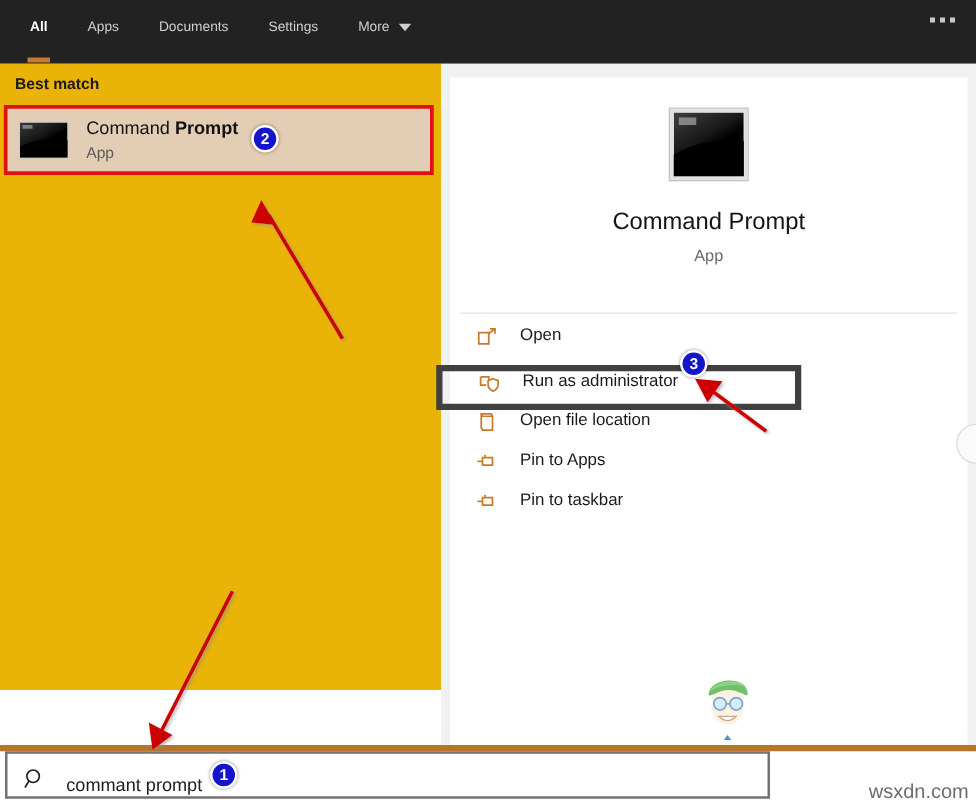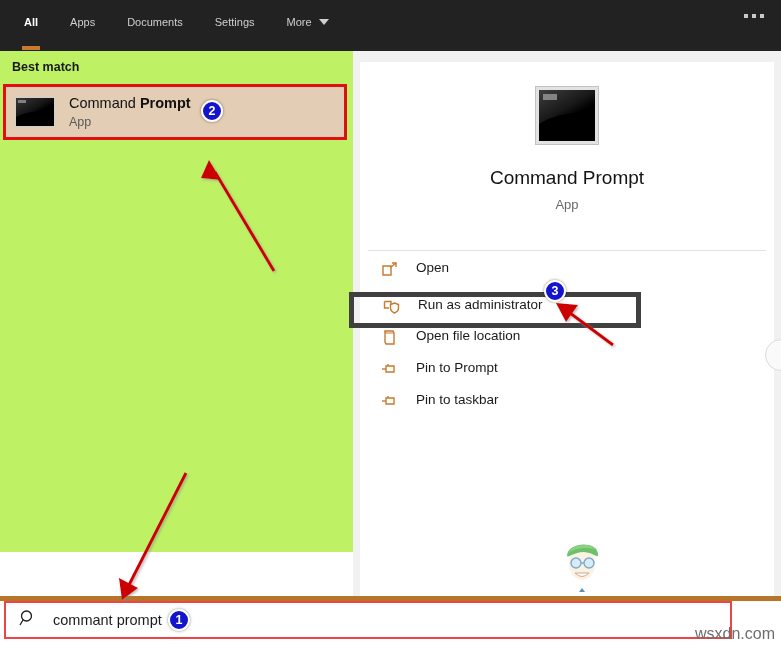--- a/index.html
+++ b/index.html
@@ -75,21 +75,21 @@
     width: 4px; height: 4px;
     background: #c9c9c9;
   }
 
   
   .left-panel {
     position: absolute;
     left: 0; top: 51px;
     width: 353px;
     height: 501px;
-    background: #bef264;
+    background: #eab308;
   }
   .best-match-label {
     position: absolute;
     left: 12px; top: 9px;
     font-size: 12.5px;
     font-weight: bold;
     color: #1a1a1a;
   }
   .result-row {
     position: absolute;
@@ -245,27 +245,27 @@
     margin-left: -11px;
     width: 292px;
     height: 36px;
     padding-left: 28px;
   }
 
   
   .searchbar {
     position: absolute;
     left: 4px; top: 601px;
-    width: 728px;
+    width: 612px;
     height: 38px;
     background: #ffffff;
-    border: 2px solid #ef4444;
-    box-sizing: border-box;
-    display: flex;
-    align-items: center;
+    border: 2px solid #737373;
+    box-sizing: border-box;
+    display: flex;
+    align-items: flex-end;
   }
   .search-icon { margin-left: 13px; flex: none; }
   .search-value {
     margin-left: 16px;
     font-size: 14.5px;
     color: #1c1c1c;
   }
   .bottom-strip {
     position: absolute;
     left: 0; top: 596px;
@@ -433,21 +433,21 @@
       </div>
 
       <div class="action-item">
         <span class="action-icon">
           <svg width="17" height="17" viewBox="0 0 17 17">
             <path d="M5 5 H13 V11 H5 Z" fill="none" stroke="#c87a2e" stroke-width="1.4"></path>
             <path d="M5 8 H1" fill="none" stroke="#c87a2e" stroke-width="1.4"></path>
             <path d="M7 5 V3" fill="none" stroke="#c87a2e" stroke-width="1.4"></path>
           </svg>
         </span>
-        <span class="action-label">Pin to Prompt</span>
+        <span class="action-label">Pin to Apps</span>
       </div>
 
       <div class="action-item">
         <span class="action-icon">
           <svg width="17" height="17" viewBox="0 0 17 17">
             <path d="M5 5 H13 V11 H5 Z" fill="none" stroke="#c87a2e" stroke-width="1.4"></path>
             <path d="M5 8 H1" fill="none" stroke="#c87a2e" stroke-width="1.4"></path>
             <path d="M7 5 V3" fill="none" stroke="#c87a2e" stroke-width="1.4"></path>
           </svg>
         </span>

